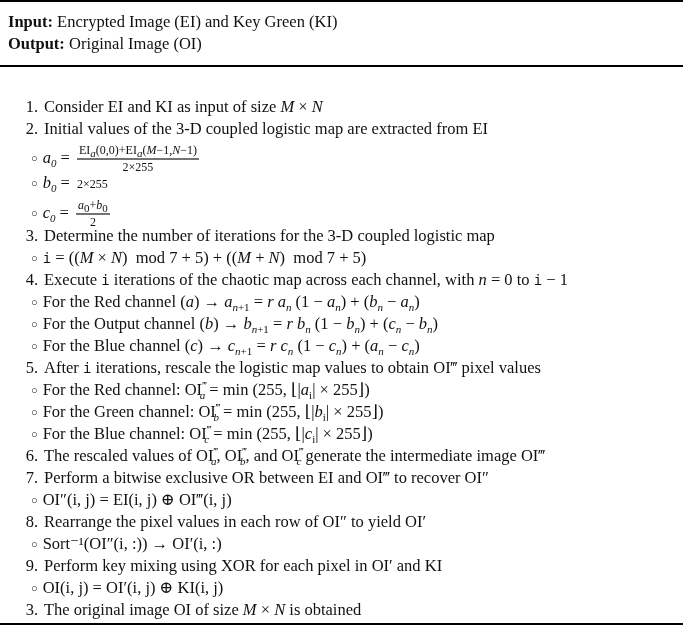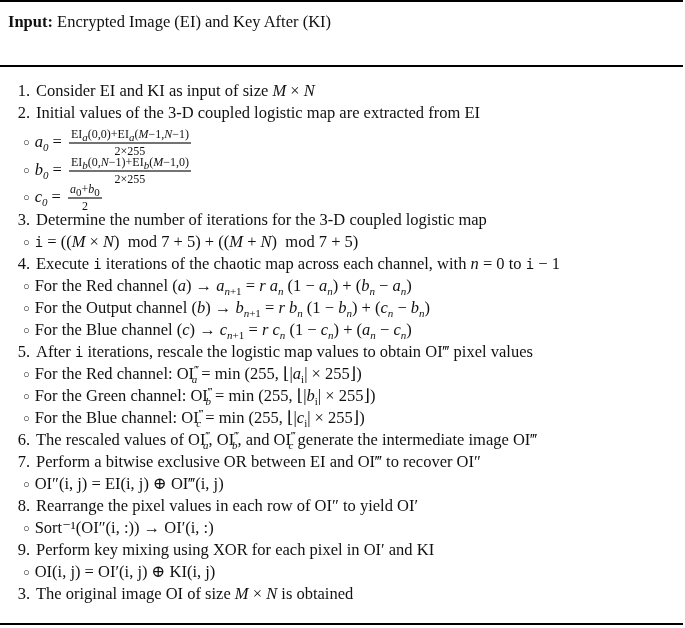--- a/index.html
+++ b/index.html
@@ -37,24 +37,25 @@
 
     .steps {
       position: absolute;
       left: 0;
       top: 82px;
       width: 685px;
       font-size: 16.5px;
     }
     .line {
       position: absolute;
-      left: 8px;
+      left: 16px;
       white-space: nowrap;
       height: 22px;
       line-height: 22px;
+      margin-top: 16px;
     }
     .num {
       display: inline-block;
       width: 22px;
       text-align: right;
       margin-right: 6px;
     }
     .sub {
       padding-left: 15px;
     }
@@ -86,21 +87,22 @@
       padding-top: 1px;
     }
     .eq { font-size: 16.5px; }
   </style>
 </head>
 <body>
 
 <div class="rule top"></div>
 
 <div class="io">
-  <div><b>Input:</b> <span>Encrypted Image (EI) and Key After (KI)</span></div>
+  <div><b>Input:</b> <span>Encrypted Image (EI) and Key Green (KI)</span></div>
+  <div><b>Output:</b> <span>Original Image (OI)</span></div>
 </div>
 
 <div class="rule mid"></div>
 
 <div class="steps">
 
   <div class="line" style="top:-2px">
     <span class="num">1.</span><span>Consider EI and KI as input of size </span><i class="m">M</i> <span>×</span> <i class="m">N</i>
   </div>
 
@@ -110,21 +112,20 @@
   <div class="line sub" style="top:46px">
     <span class="bullet">○</span><i class="m eq">a<sub>0</sub></i> <span class="eq">=</span>
     <span class="frac">
       <span class="n">EI<sub><i>a</i></sub>(0,0)+EI<sub><i>a</i></sub>(<i>M</i>−1,<i>N</i>−1)</span>
       <span class="d">2×255</span>
     </span>
   </div>
   <div class="line sub" style="top:74px">
     <span class="bullet">○</span><i class="m eq">b<sub>0</sub></i> <span class="eq">=</span>
     <span class="frac">
-      <span class="n">EI<sub><i>b</i></sub>(0,<i>N</i>−1)+EI<sub><i>b</i></sub>(<i>M</i>−1,0)</span>
       <span class="d">2×255</span>
     </span>
   </div>
   <div class="line sub" style="top:101px">
     <span class="bullet">○</span><i class="m eq">c<sub>0</sub></i> <span class="eq">=</span>
     <span class="frac">
       <span class="n"><i>a</i><sub>0</sub>+<i>b</i><sub>0</sub></span>
       <span class="d">2</span>
     </span>
   </div>

